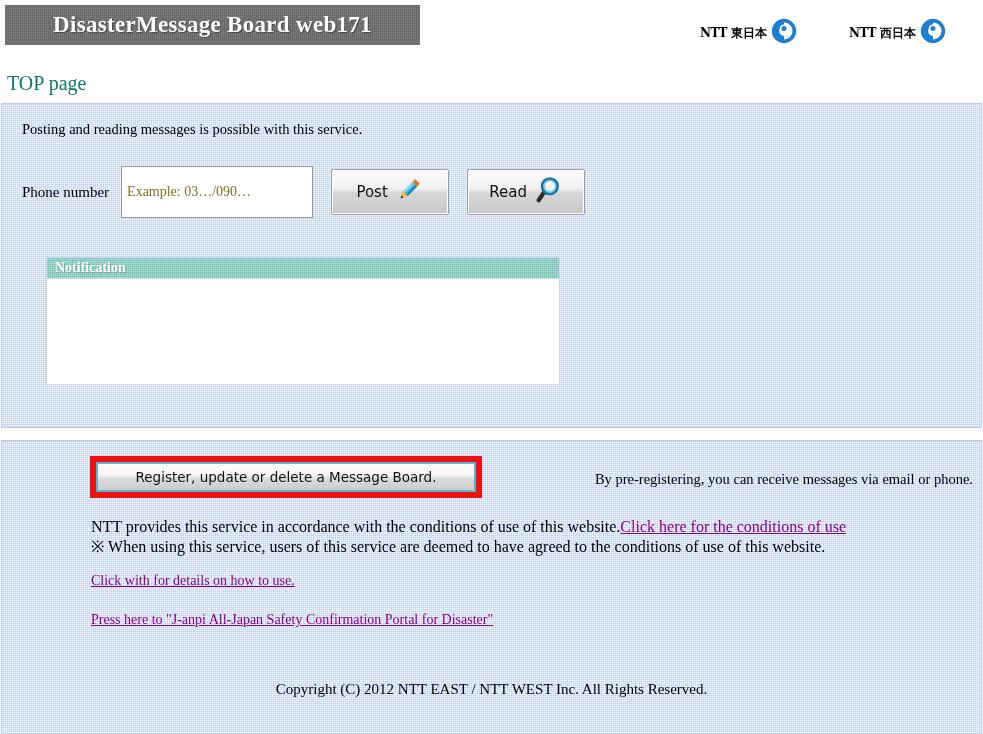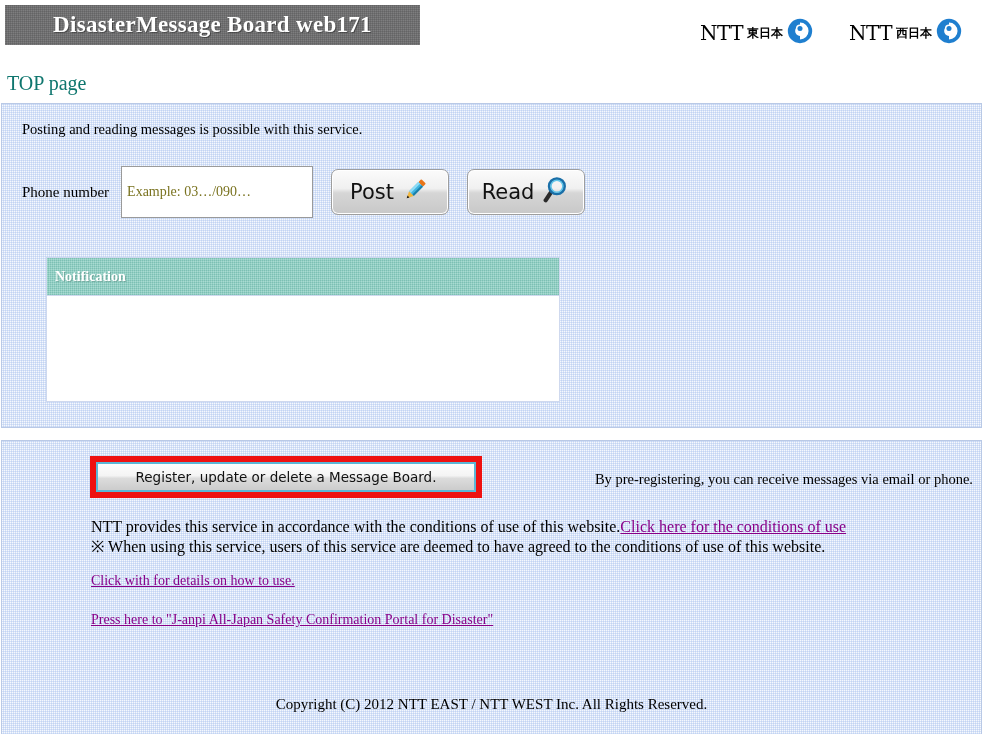--- a/index.html
+++ b/index.html
@@ -97,22 +97,22 @@
 
   .ntt-logo {
     position: absolute;
     top: 18px;
     display: flex;
     align-items: center;
     gap: 4px;
   }
   .ntt-logo .ntt-word {
     font-family: "DejaVu Serif", "Liberation Serif", serif;
-    font-weight: normal;
-    font-size: 20px;
+    font-weight: bold;
+    font-size: 12px;
     color: #000000;
     letter-spacing: -0.5px;
   }
   .ntt-logo .ntt-region {
     font-family: "DejaVu Sans", "Liberation Sans", sans-serif;
     font-weight: bold;
     font-size: 12px;
     color: #000000;
   }
   #ntt-east { left: 700px; }
@@ -178,45 +178,45 @@
     box-sizing: content-box;
     outline: none;
   }
   #phone-input::placeholder { color: #7a7320; opacity: 1; }
 
   .action-btn {
     width: 118px;
     height: 46px;
     margin-left: 18px;
     border: 1px solid #9e9e9e;
-    border-radius: 7px;
+    border-radius: 2px;
     background: linear-gradient(to bottom, #fbfbfb 0%, #f0f0f0 42%, #d6d6d6 52%, #c8c8c8 100%);
     box-shadow: inset 0 0 0 1px #ffffff;
     display: flex;
     align-items: center;
     justify-content: center;
     gap: 6px;
     cursor: pointer;
     font-family: "DejaVu Sans", "Liberation Sans", sans-serif;
-    font-size: 21px;
+    font-size: 15px;
     color: #111111;
     padding: 0;
   }
   .action-btn .btn-label { padding-bottom: 1px; }
 
   
   #notification-panel {
     position: absolute;
     left: 44px;
     top: 153px;
     width: 512px;
     border: 1px solid #cfd9ee;
   }
   #notification-header {
-    height: 37px;
+    height: 20px;
     display: flex;
     align-items: center;
     padding-left: 8px;
   }
   #notification-header .nh-text {
     color: #ffffff;
     font-weight: bold;
     font-size: 14px;
     text-shadow: 1px 1px 0 rgba(90,140,130,0.55);
   }
@@ -283,21 +283,21 @@
   }
   a.pagelink {
     color: #880088;
     text-decoration: underline;
     cursor: pointer;
   }
   #copyright {
     position: absolute;
     left: 0;
     right: 0;
-    top: 255px;
+    top: 240px;
     text-align: center;
     font-size: 15px;
   }
 </style>
 </head>
 <body>
 
 <div id="header">
 
   <div id="title-bar" class="dither-gray">

